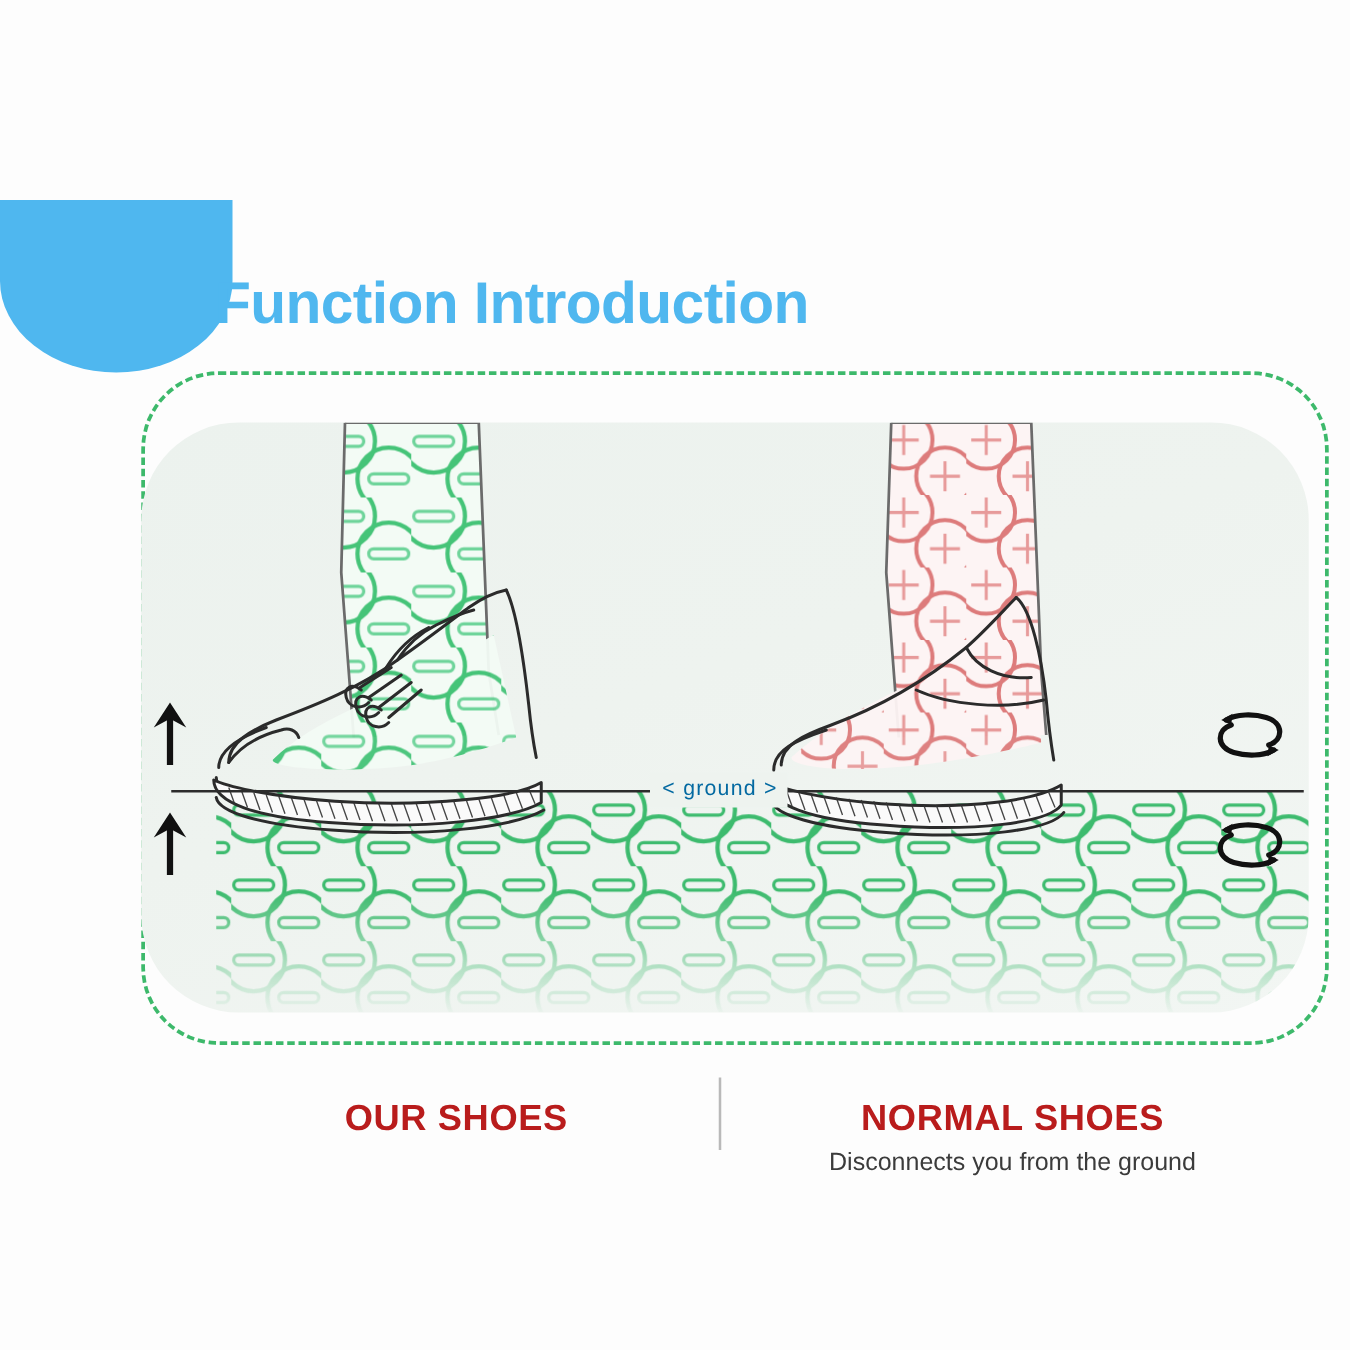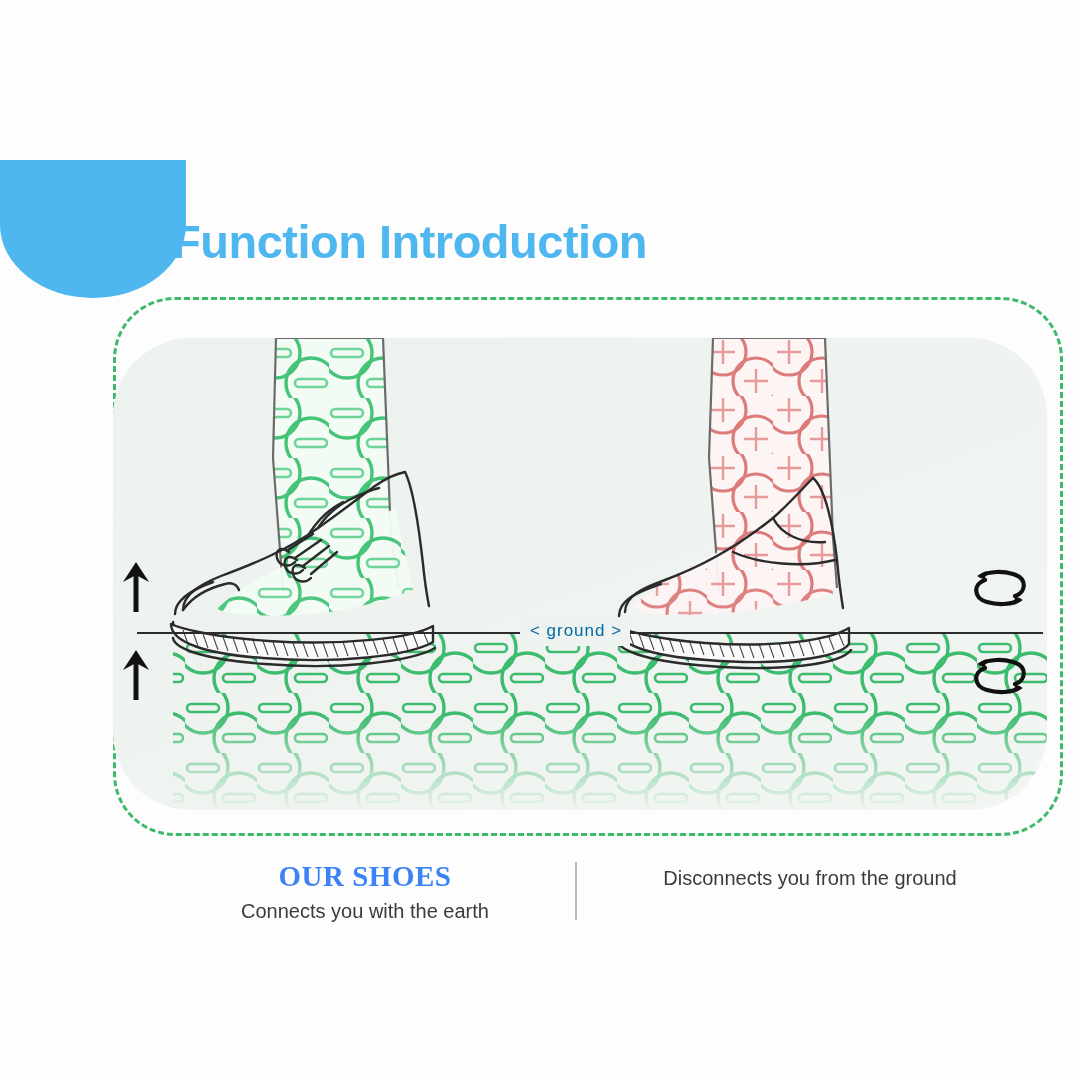--- a/index.html
+++ b/index.html
@@ -67,22 +67,22 @@
   
   .cycle{position:absolute;width:58px;height:52px;}
   .cycle-1{left:971px;top:562px;}
   .cycle-2{left:971px;top:650px;}
 
   
   .caption{position:absolute;top:860px;width:460px;text-align:center;}
   .cap-left{left:135px;}
   .cap-right{left:580px;}
   .cap-title{
-    font-size:29px;font-weight:bold;color:#3b82f6;letter-spacing:0.5px;
-    font-family:Liberation Serif, serif;line-height:1.15;
+    font-size:29px;font-weight:bold;color:#b91c1c;letter-spacing:0.5px;
+    font-family:Liberation Sans, sans-serif;line-height:1.15;margin-top:19px;
   }
   .cap-sub{
     margin-top:6px;font-size:20px;color:#3b3b3b;
     font-family:"Liberation Sans", sans-serif;line-height:1.2;
   }
   .cap-divider{
     position:absolute;left:575px;top:862px;width:2px;height:58px;
     background:#b9b9b9;
   }
   svg{display:block;}
@@ -295,20 +295,20 @@
     <svg width="58" height="52" viewBox="0 0 58 52">
       <path d="M14 18 C2 22 2 36 16 40 C26 43 40 43 48 38" fill="none" stroke="#111" stroke-width="4.2" stroke-linecap="round"></path>
       <path d="M44 34 L52 38 L43 43 Z" fill="#111"></path>
       <path d="M44 34 C56 30 56 16 42 12 C32 9 18 9 10 14" fill="none" stroke="#111" stroke-width="4.2" stroke-linecap="round"></path>
       <path d="M14 18 L6 14 L15 9 Z" fill="#111"></path>
     </svg>
   </div>
 
   <div class="caption cap-left">
     <div class="cap-title">OUR SHOES</div>
-    <div class="cap-sub">Connects you with the earth</div>
   </div>
   <div class="cap-divider"></div>
   <div class="caption cap-right">
+    <div class="cap-title">NORMAL SHOES</div>
     <div class="cap-sub">Disconnects you from the ground</div>
   </div>
 
 </div>
 
 </body></html>

